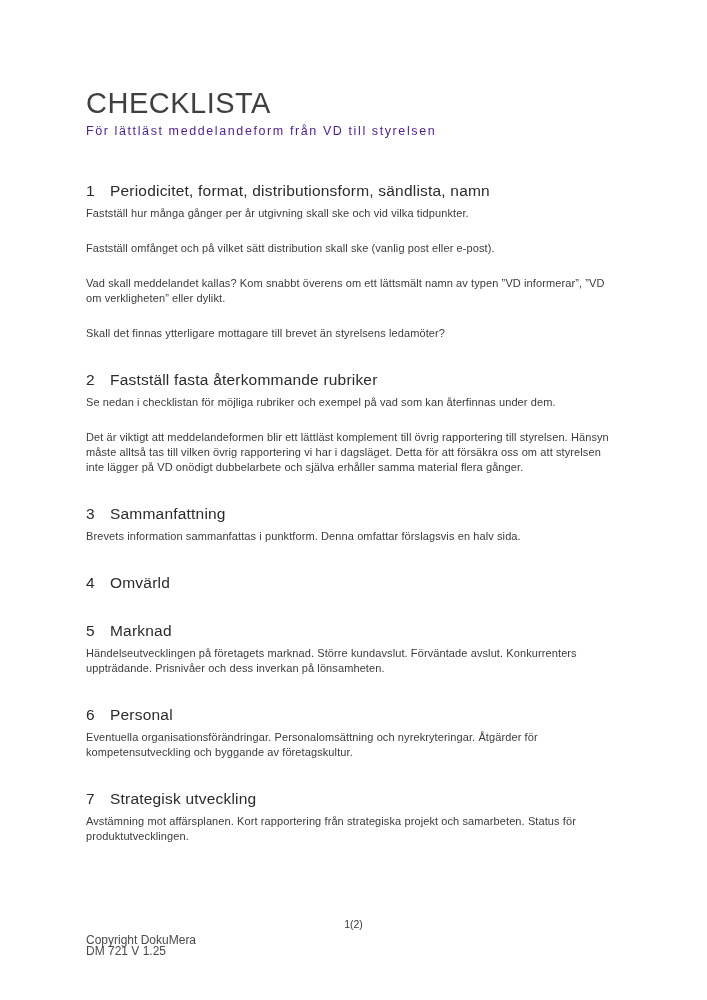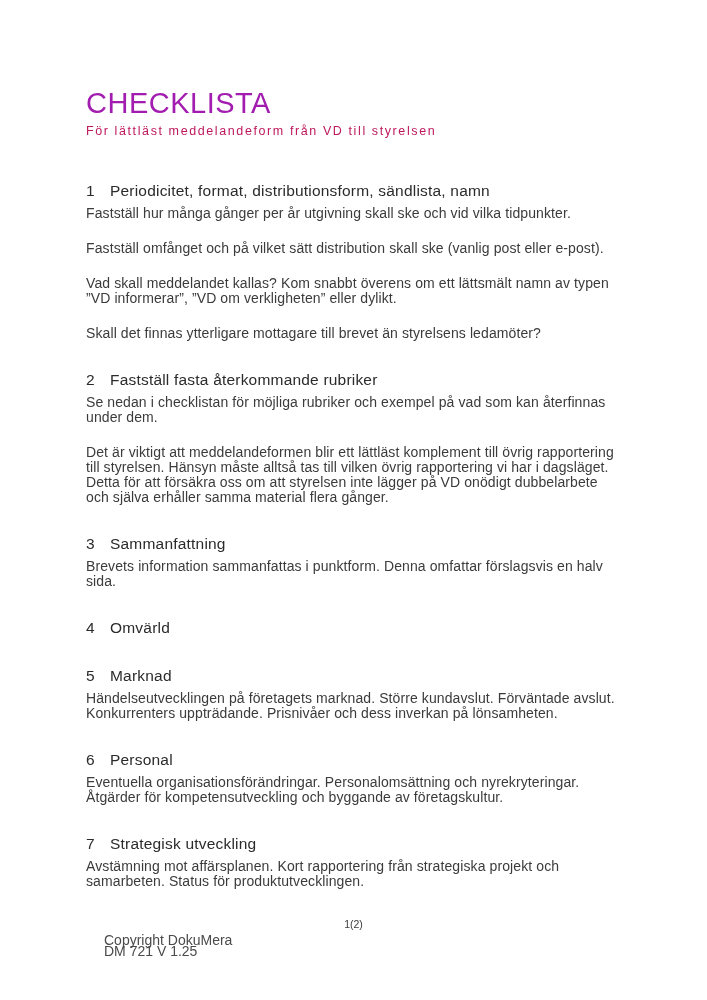--- a/index.html
+++ b/index.html
@@ -21,28 +21,28 @@
     top: 0;
     width: 536px;
     height: 1000px;
   }
   h1.doc-title {
     margin: 86px 0 0 0;
     font-size: 29px;
     line-height: 34px;
     font-weight: 400;
     letter-spacing: 0.5px;
-    color: #a21caf;
+    color: #404040;
   }
   .subtitle {
     margin-top: 4px;
     font-size: 12.5px;
     line-height: 15px;
     letter-spacing: 1.6px;
-    color: #be185d;
+    color: #4c1d95;
   }
   #sections .doc-section {
     margin-top: 30px;
   }
   #sections .doc-section:first-child {
     margin-top: 43px;
   }
   h2.sec-heading {
     margin: 0 0 6px 0;
     font-size: 15.5px;
@@ -50,21 +50,21 @@
     font-weight: 400;
     letter-spacing: 0.2px;
     color: #2b2b2b;
   }
   .sec-num {
     display: inline-block;
     width: 24px;
   }
   p.body-para {
     margin: 0;
-    font-size: 14px;
+    font-size: 11px;
     line-height: 15px;
     letter-spacing: 0.1px;
     color: #3b3b3b;
     max-width: 536px;
   }
   p.body-para + p.body-para {
     margin-top: 20px;
   }
   .page-number {
     position: absolute;
@@ -72,24 +72,23 @@
     top: 918px;
     width: 707px;
     text-align: center;
     font-size: 10.5px;
     color: #3b3b3b;
   }
   .copyright {
     position: absolute;
     left: 86px;
     top: 935px;
-    font-size: 14px;
+    font-size: 12px;
     line-height: 10.5px;
     color: #4a4a4a;
-    margin-left: 18px;
   }
 </style>
 </head>
 <body>
 
 <div class="page">
   <h1 class="doc-title">CHECKLISTA</h1>
   <div class="subtitle">För lättläst meddelandeform från VD till styrelsen</div>
   <div id="sections">
   <section class="doc-section">

